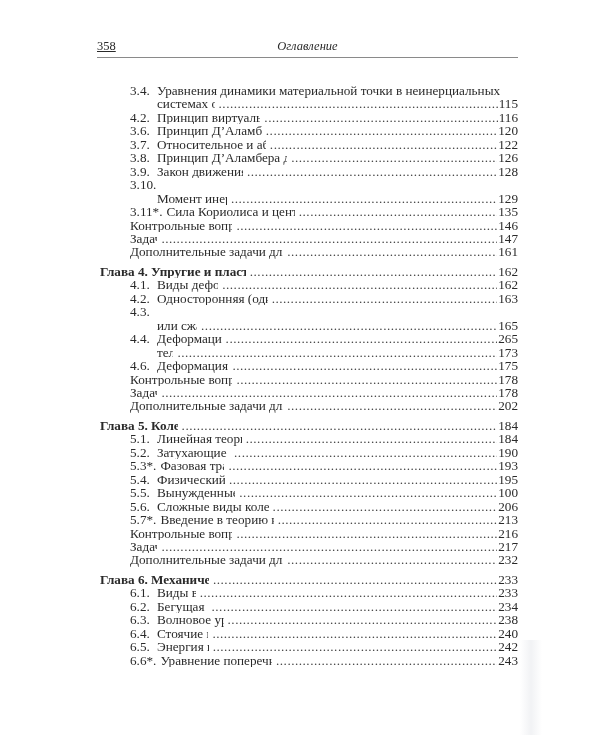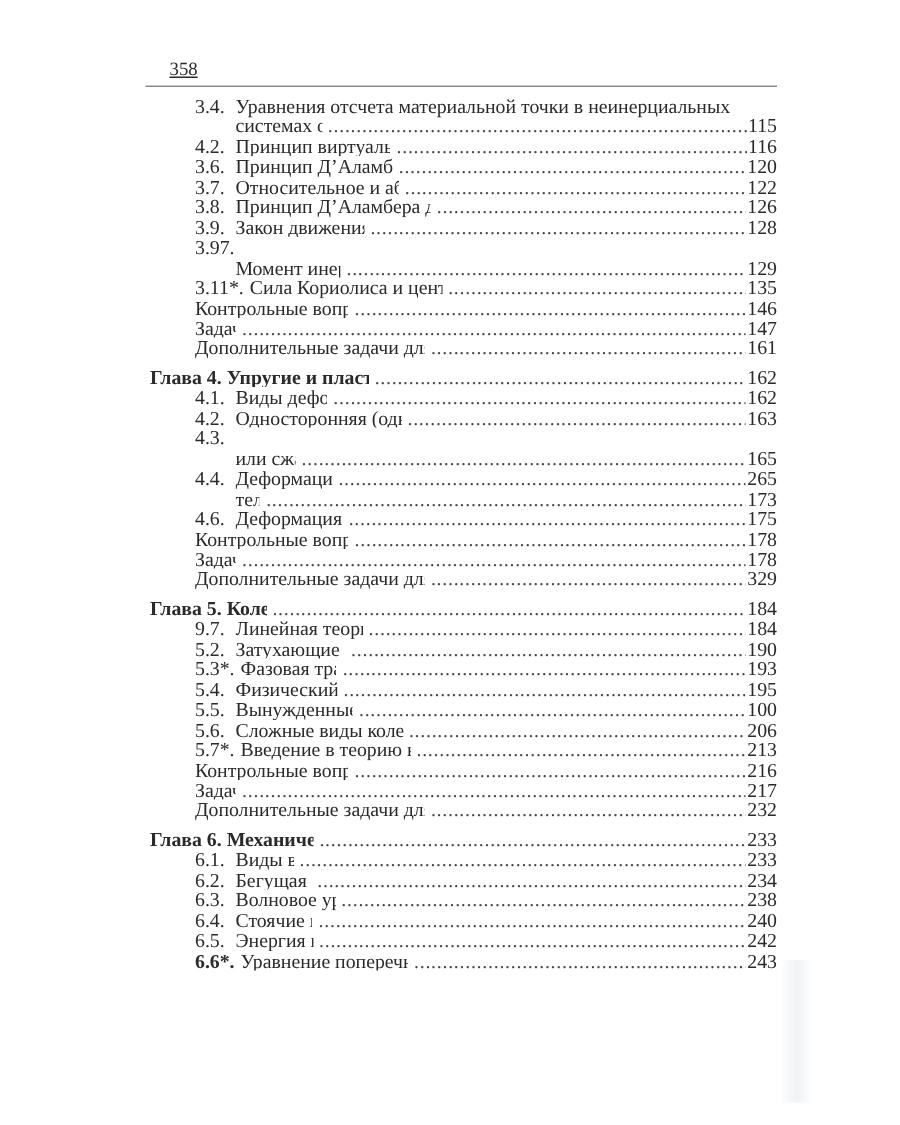--- a/index.html
+++ b/index.html
@@ -1,25 +1,25 @@
 <!DOCTYPE html>
 <html><head>
 <meta charset="utf-8">
 <style>
   html, body { margin: 0; padding: 0; }
   body {
     width: 600px; height: 750px; background: #ffffff; position: relative; overflow: hidden;
     font-family: "Liberation Serif", "DejaVu Serif", serif; color: #2a2a2a;
   }
   .page-header { position: absolute; left: 97px; top: 39px; width: 421px; height: 18px; }
-  .page-num { position: absolute; left: 16px; top: 0; font-size: 12.5px; text-decoration: underline; }
+  .page-num { position: absolute; left: 0; top: 0; font-size: 12.5px; text-decoration: underline; }
   .running-title { position: absolute; left: 0; right: 0; top: 0; text-align: center; font-style: italic; font-size: 12.5px; }
   .header-rule { position: absolute; left: 97px; top: 57px; width: 421px; height: 1px; background: #8a8a8a; }
 
-  .toc { position: absolute; left: 97px; top: 64px; width: 421px; font-size: 13.2px; line-height: 13.45px; }
+  .toc { position: absolute; left: 97px; top: 84px; width: 421px; font-size: 13.2px; line-height: 13.45px; }
   .row { position: relative; display: flex; align-items: baseline; white-space: nowrap; }
   .row .num { flex: 0 0 auto; }
   .row .title { flex: 0 1 auto; overflow: hidden; }
   .row .dots { flex: 1 1 auto; overflow: hidden; color: #444; letter-spacing: 0.5px; margin: 0 1px 0 4px; }
   .row .dots::before { content: ". . . . . . . . . . . . . . . . . . . . . . . . . . . . . . . . . . . . . . . . . . . . . . . . . . . . . . . . . . . . . . . . . . . . . . . . . . . . . . . . . . . . . . . . . . . . . . . . . . . . . . . . . . . . . . . . . . . . . . . . . . . ."; letter-spacing: -1.4px; }
   .row .page { flex: 0 0 auto; text-align: right; }
 
   .chapter { padding-left: 3px; font-weight: bold; margin-top: 6px; }
   .section { padding-left: 33px; }
   .section .num { width: 27px; }
@@ -29,28 +29,29 @@
   .line1 .num { width: 27px; flex: 0 0 auto; }
 
   .scan-shade { position: absolute; left: 520px; top: 640px; width: 22px; height: 95px;
     background: linear-gradient(90deg, rgba(230,232,236,0) 0%, rgba(230,232,236,0.55) 50%, rgba(230,232,236,0) 100%); }
 </style>
 </head>
 <body>
 
 <div class="page-header">
   <span class="page-num">358</span>
+  <span class="running-title">Оглавление</span>
 </div>
 <div class="header-rule"></div>
 
 <div class="toc">
 
   <div class="line1">
     <span class="num">3.4.</span>
-    <span>Уравнения отсчета материальной точки в неинерциальных</span>
+    <span>Уравнения динамики материальной точки в неинерциальных</span>
   </div>
   <div class="row section cont">
     <span class="title">системах отсчета</span>
     <span class="dots"></span>
     <span class="page">115</span>
   </div>
   <div class="row section">
     <span class="num">4.2.</span>
     <span class="title">Принцип виртуальных перемещений</span>
     <span class="dots"></span>
@@ -74,21 +75,21 @@
     <span class="dots"></span>
     <span class="page">126</span>
   </div>
   <div class="row section">
     <span class="num">3.9.</span>
     <span class="title">Закон движения центра масс</span>
     <span class="dots"></span>
     <span class="page">128</span>
   </div>
   <div class="line1">
-    <span class="num">3.97.</span>
+    <span class="num">3.10.</span>
   </div>
   <div class="row section cont">
     <span class="title">Момент инерции тела</span>
     <span class="dots"></span>
     <span class="page">129</span>
   </div>
   <div class="row section">
     <span class="num" style="width:auto;margin-right:4px;">3.11*.</span>
     <span class="title">Сила Кориолиса и центробежная сила. Маятник Фуко</span>
     <span class="dots"></span>
@@ -158,30 +159,30 @@
     <span class="page">178</span>
   </div>
   <div class="row extra">
     <span class="title">Задачи</span>
     <span class="dots"></span>
     <span class="page">178</span>
   </div>
   <div class="row extra">
     <span class="title">Дополнительные задачи для самостоятельного исследования</span>
     <span class="dots"></span>
-    <span class="page">329</span>
+    <span class="page">202</span>
   </div>
 
   <div class="row chapter">
     <span class="title">Глава 5. Колебания</span>
     <span class="dots" style="font-weight:normal"></span>
     <span class="page" style="font-weight:normal">184</span>
   </div>
   <div class="row section">
-    <span class="num">9.7.</span>
+    <span class="num">5.1.</span>
     <span class="title">Линейная теория колебаний</span>
     <span class="dots"></span>
     <span class="page">184</span>
   </div>
   <div class="row section">
     <span class="num">5.2.</span>
     <span class="title">Затухающие колебания</span>
     <span class="dots"></span>
     <span class="page">190</span>
   </div>
@@ -260,20 +261,20 @@
     <span class="dots"></span>
     <span class="page">240</span>
   </div>
   <div class="row section">
     <span class="num">6.5.</span>
     <span class="title">Энергия волны</span>
     <span class="dots"></span>
     <span class="page">242</span>
   </div>
   <div class="row section">
-    <span class="num" style="width:auto;margin-right:4px;font-weight:bold;">6.6*.</span>
+    <span class="num" style="width:auto;margin-right:4px;">6.6*.</span>
     <span class="title">Уравнение поперечных колебаний струны</span>
     <span class="dots"></span>
     <span class="page">243</span>
   </div>
 </div>
 
 <div class="scan-shade"></div>
 
 </body></html>

